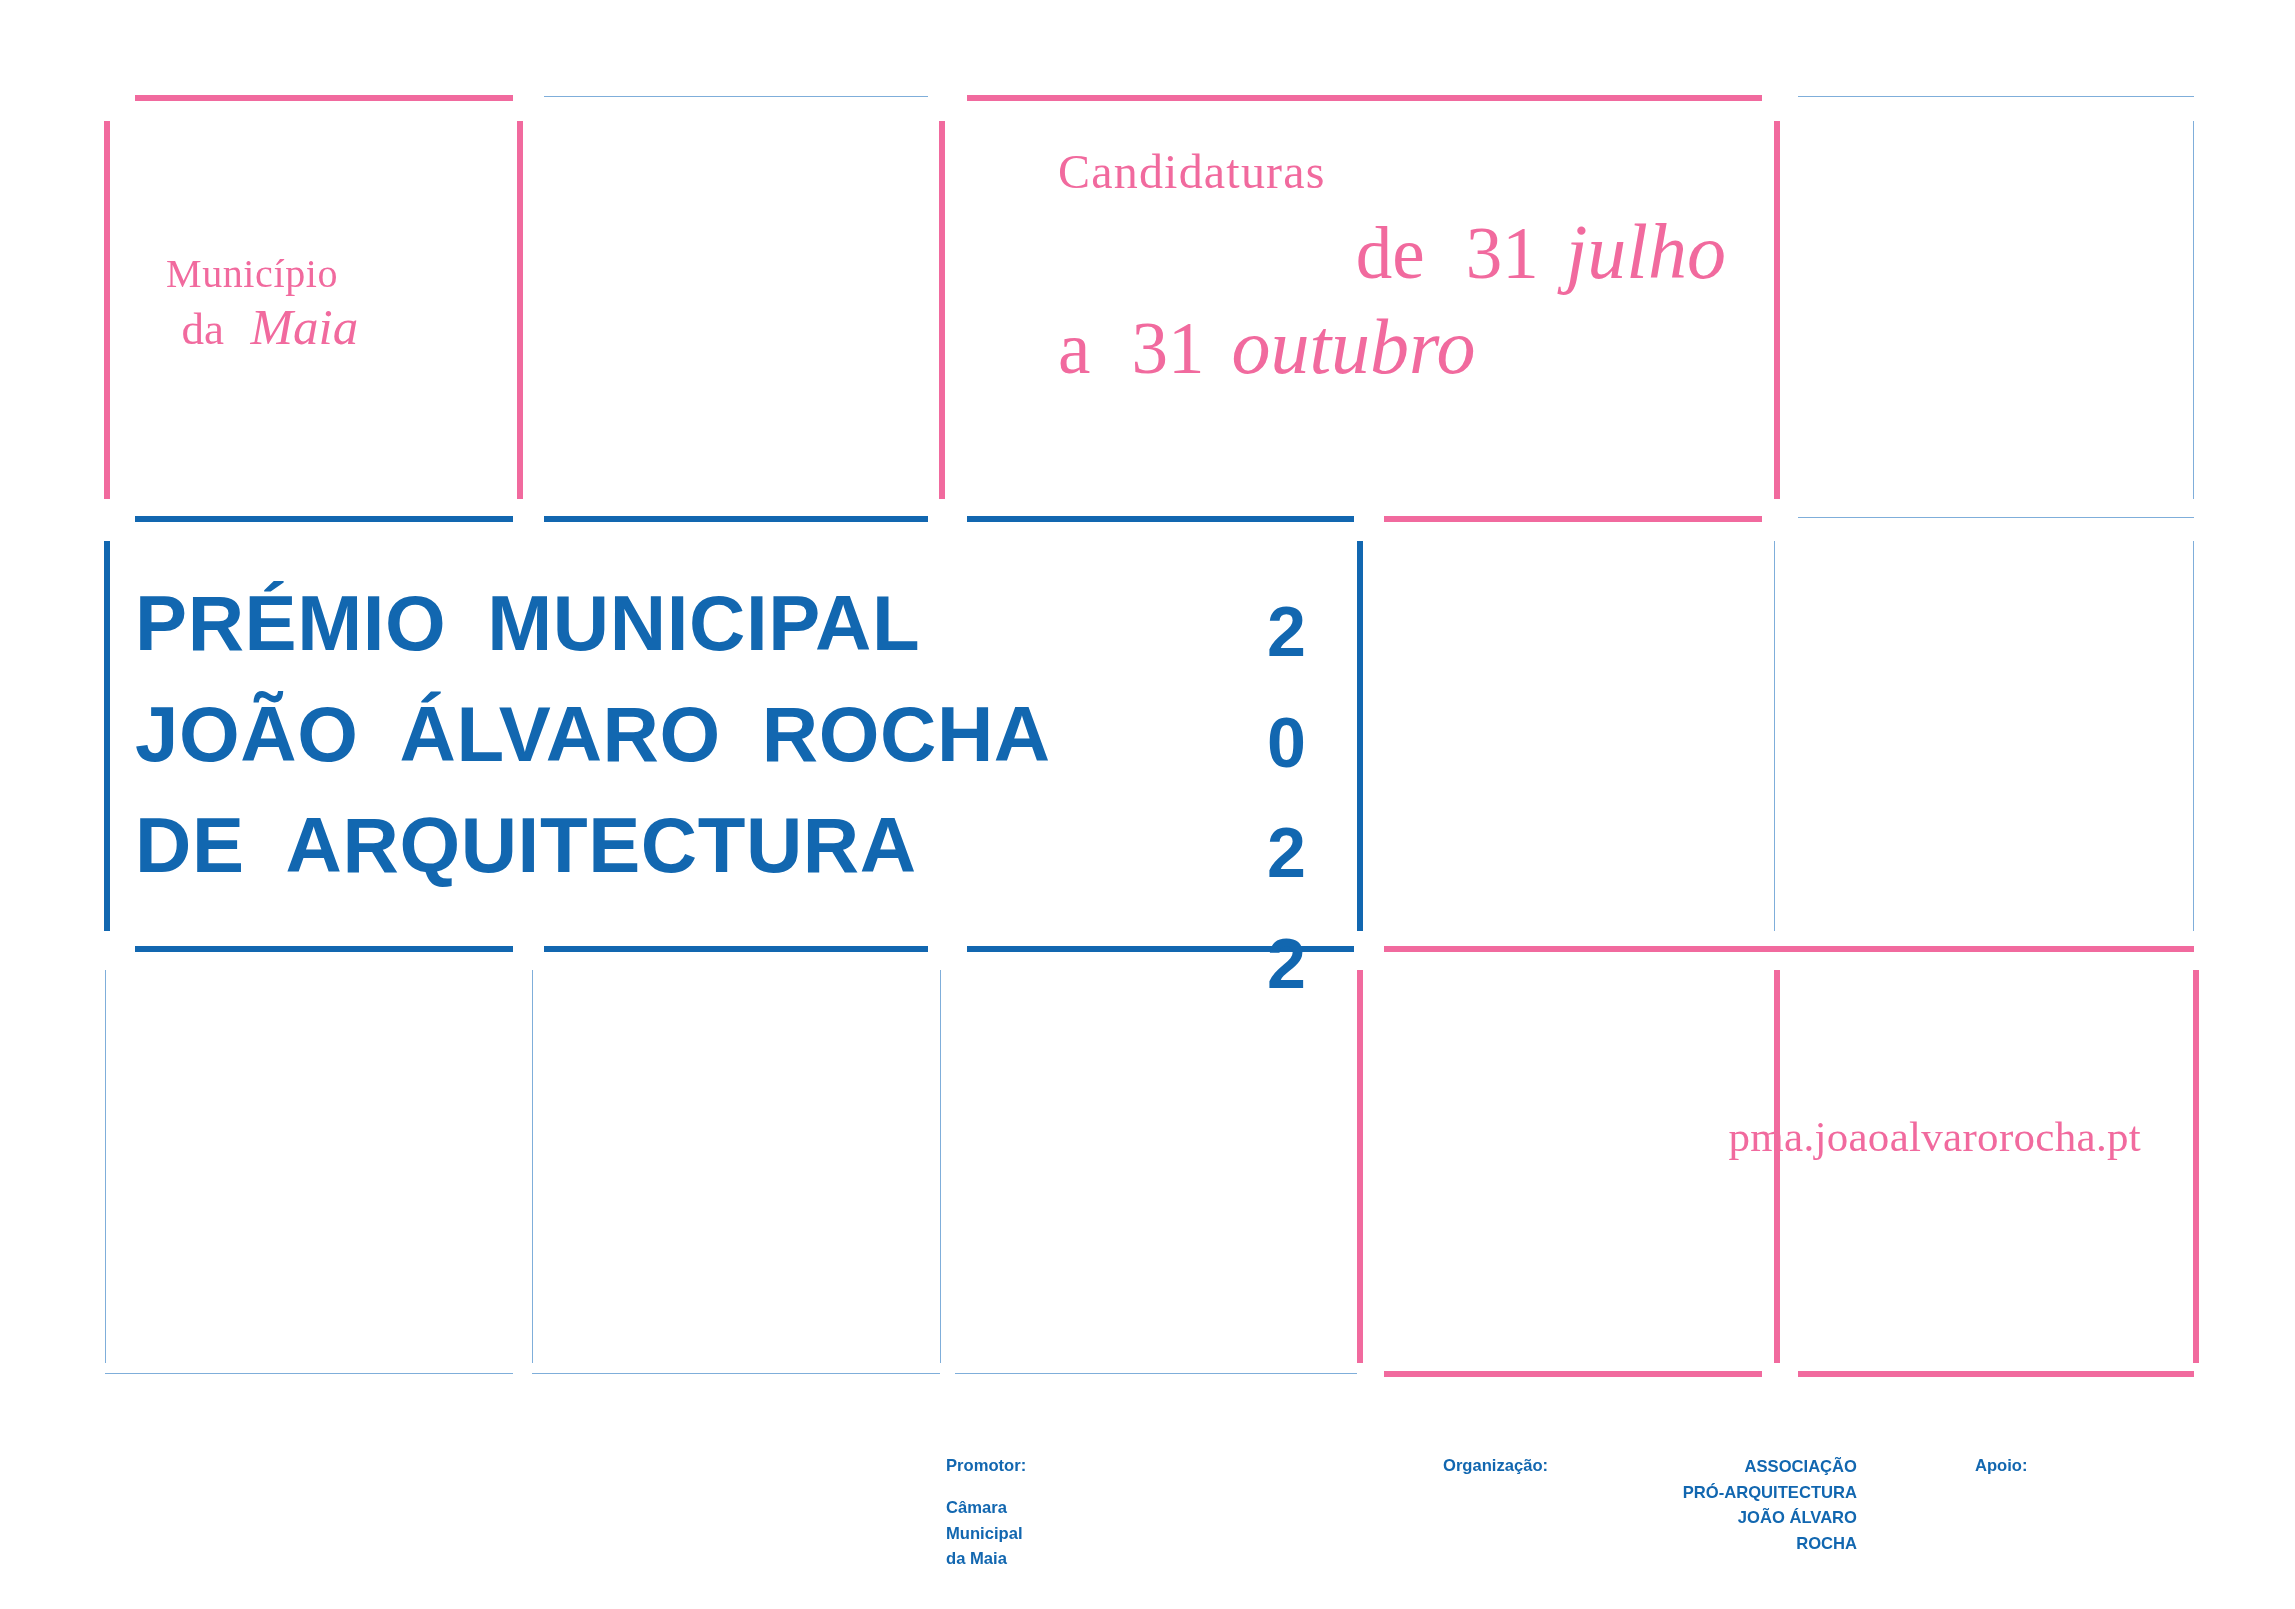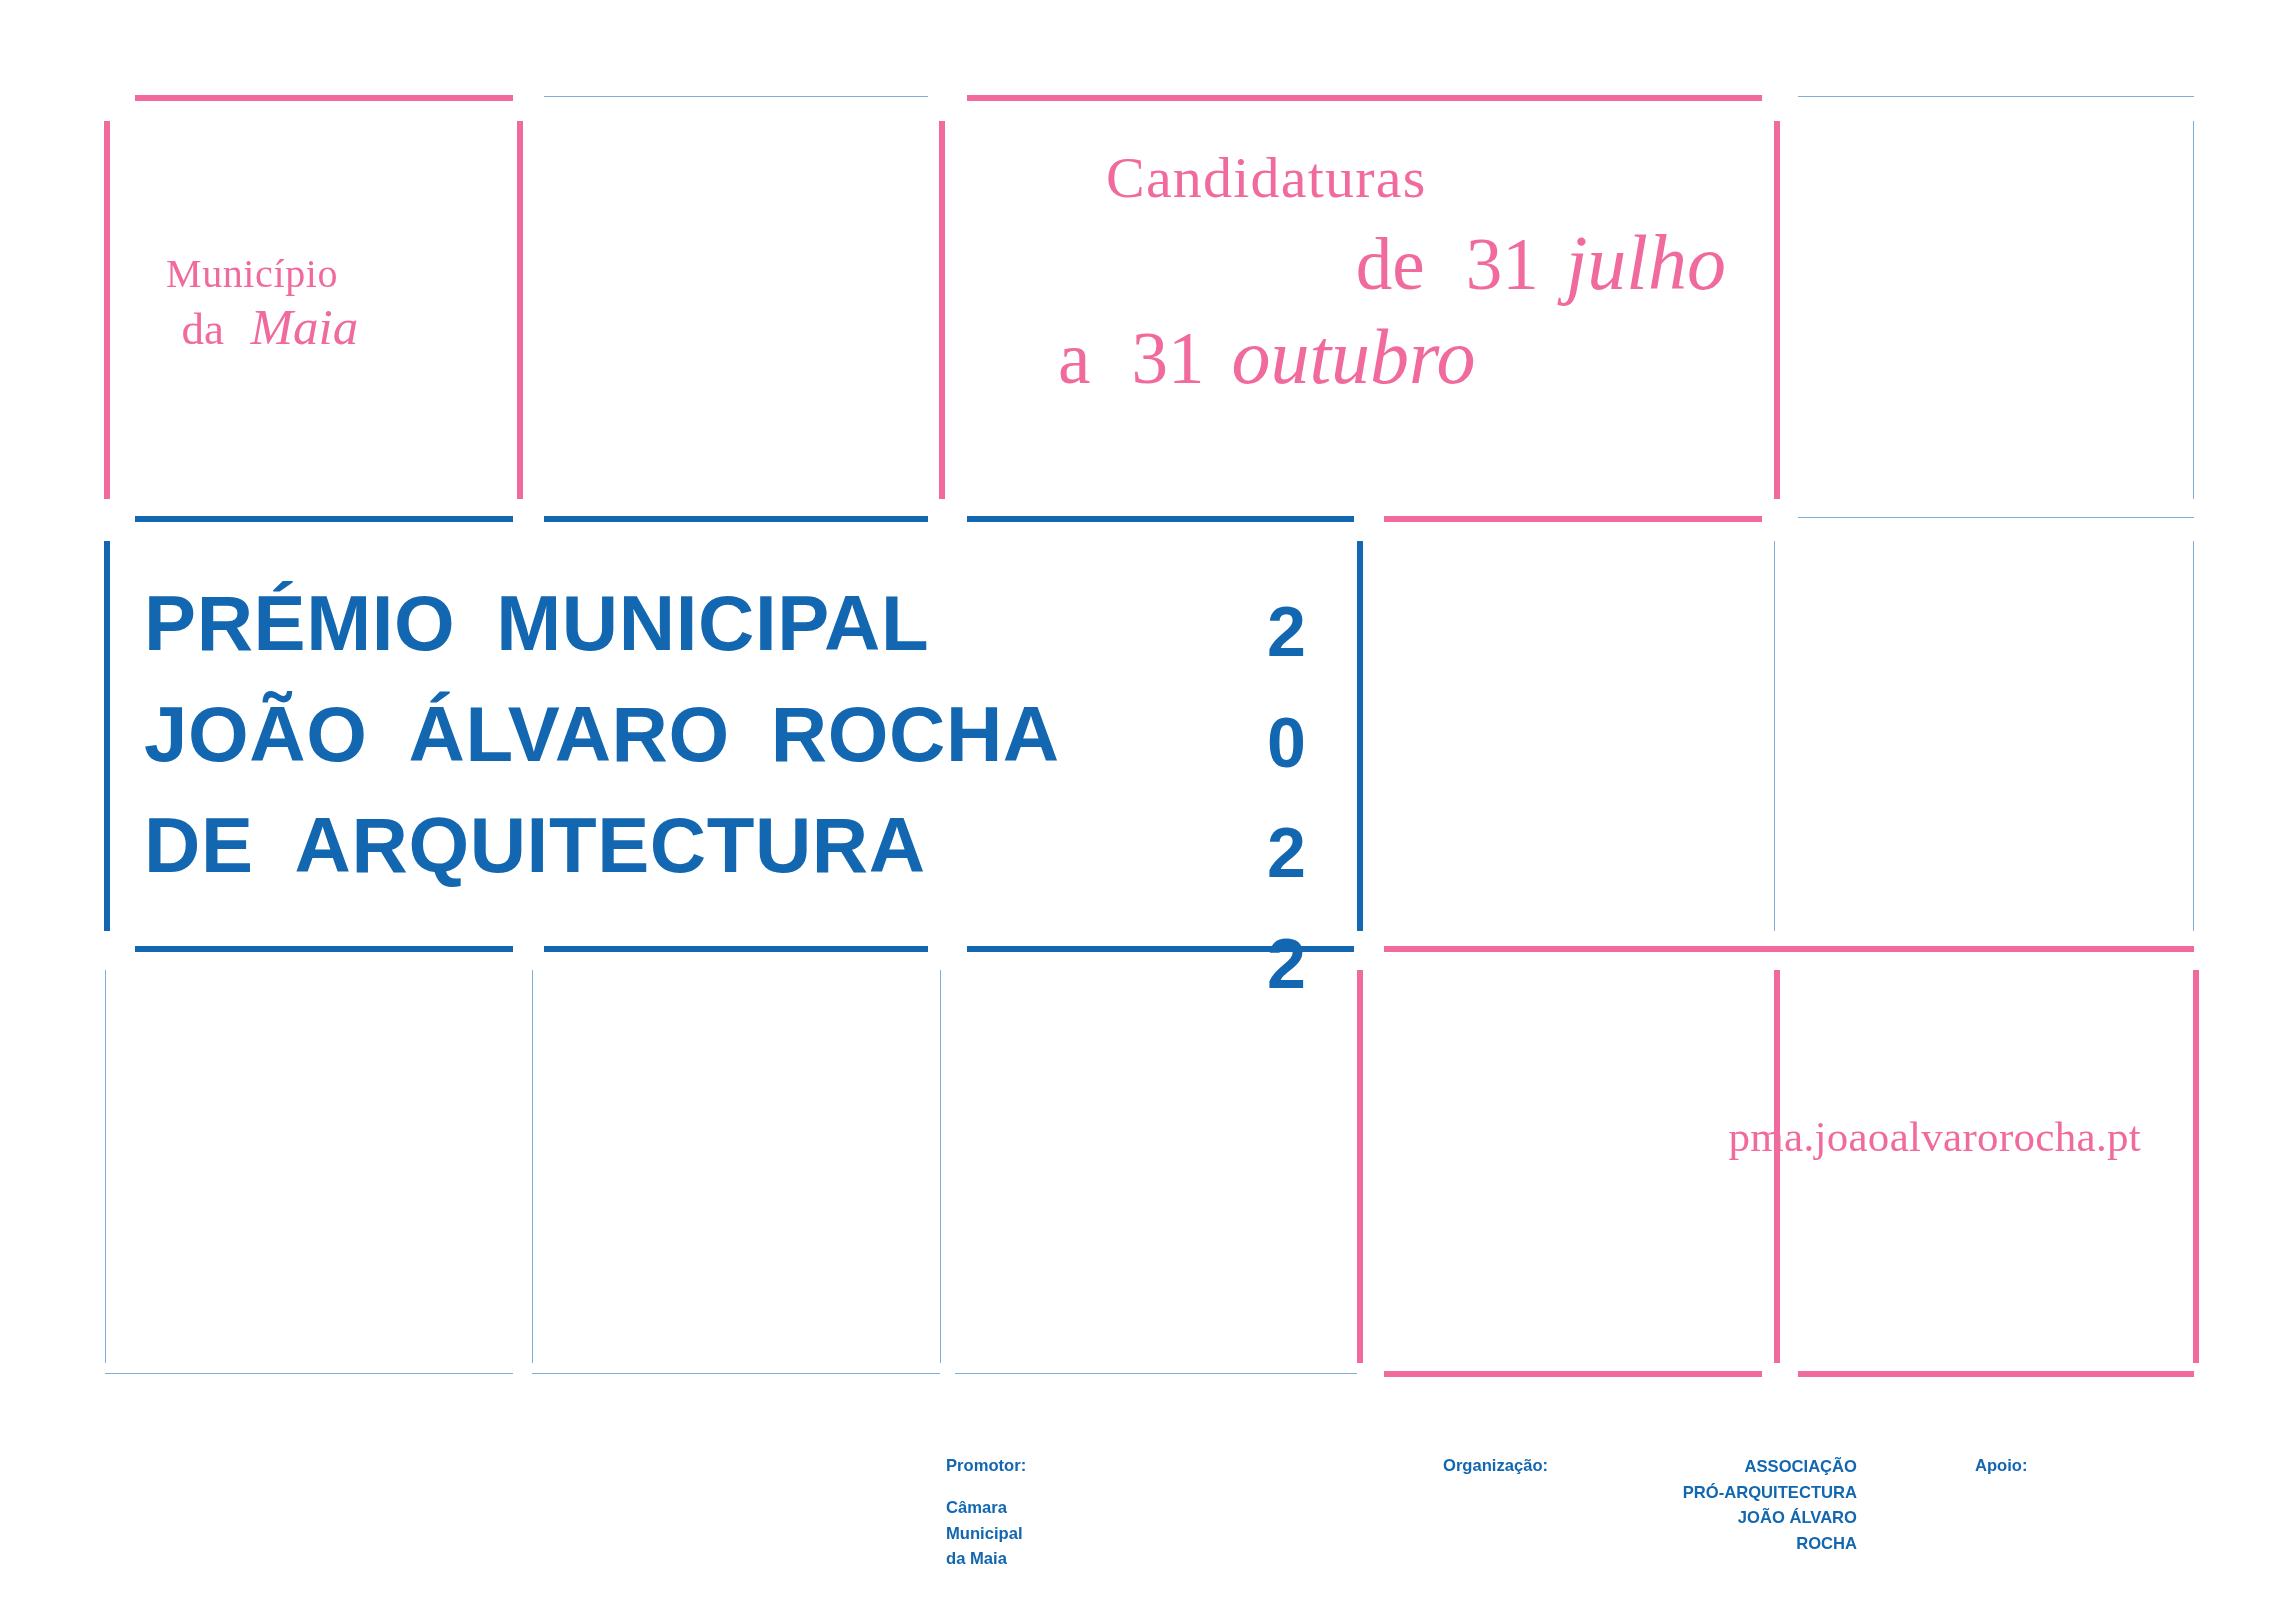--- a/index.html
+++ b/index.html
@@ -61,24 +61,23 @@
   #candidaturas {
     position: absolute;
     left: 1058px;
     top: 148px;
     width: 668px;
     color: #F16A9E;
     font-family: "Liberation Serif", serif;
     line-height: 1.02;
   }
   #candidaturas .c-line1 {
-    font-size: 58px;
+    font-size: 48px;
     letter-spacing: 1.2px;
     white-space: nowrap;
-    margin-left: 48px;
   }
   #candidaturas .c-line2 {
     font-size: 73px;
     white-space: nowrap;
     margin-top: 15.4px;
     text-align: right;
   }
   #candidaturas .c-line3 {
     font-size: 73px;
     white-space: nowrap;
@@ -87,21 +86,21 @@
   #candidaturas .ital {
     font-style: italic;
     font-size: 78px;
   }
   #candidaturas .sp-l { padding-left: 41px; }
   #candidaturas .sp-m { padding-left: 27px; }
 
   
   #title-block {
     position: absolute;
-    left: 144px;
+    left: 135px;
     top: 568px;
     width: 1218px;
     color: #1267B0;
   }
   #title-block .t-row {
     font-size: 78px;
     font-weight: 700;
     letter-spacing: 0.6px;
     line-height: 1.42;
     white-space: nowrap;

